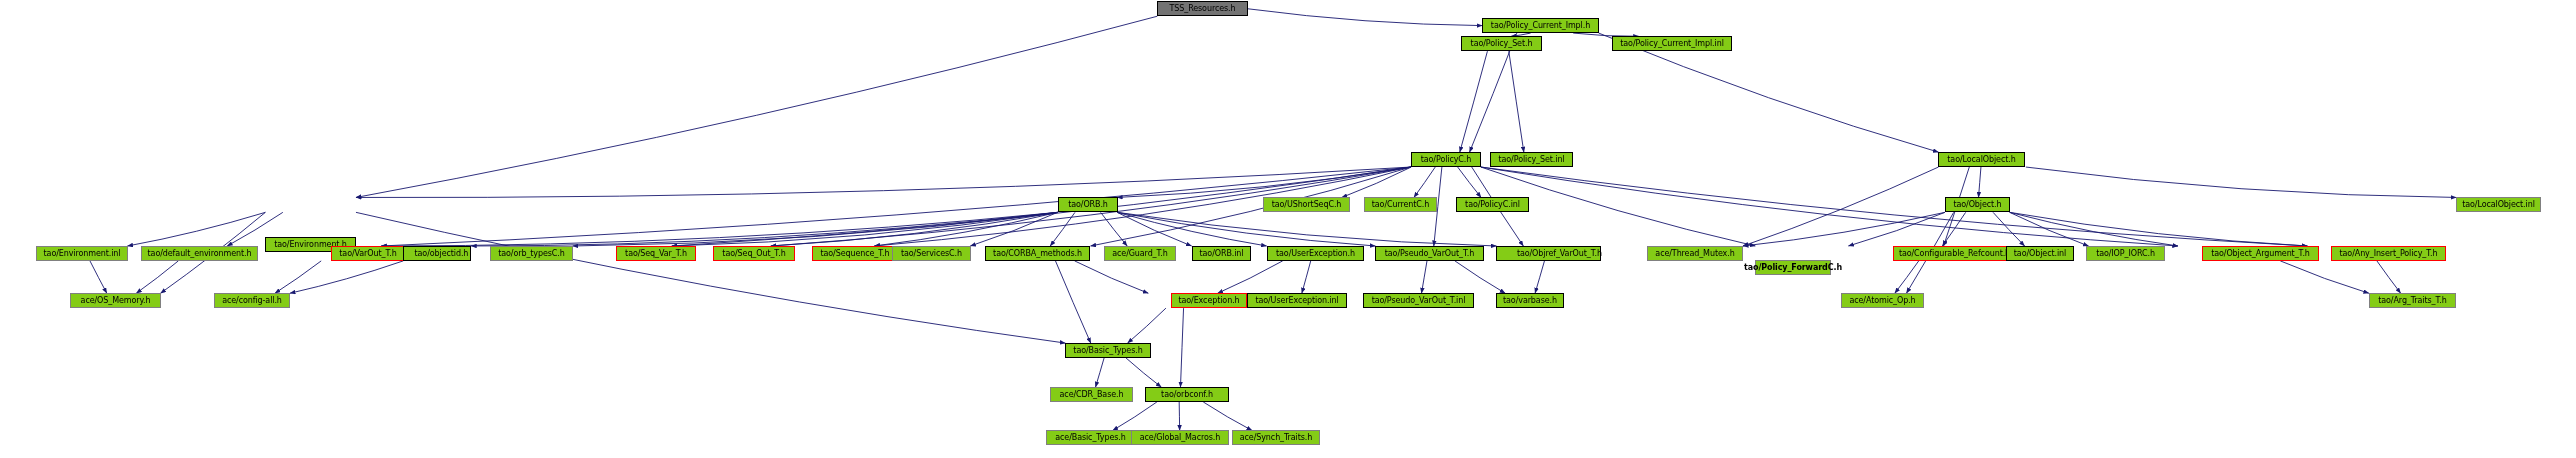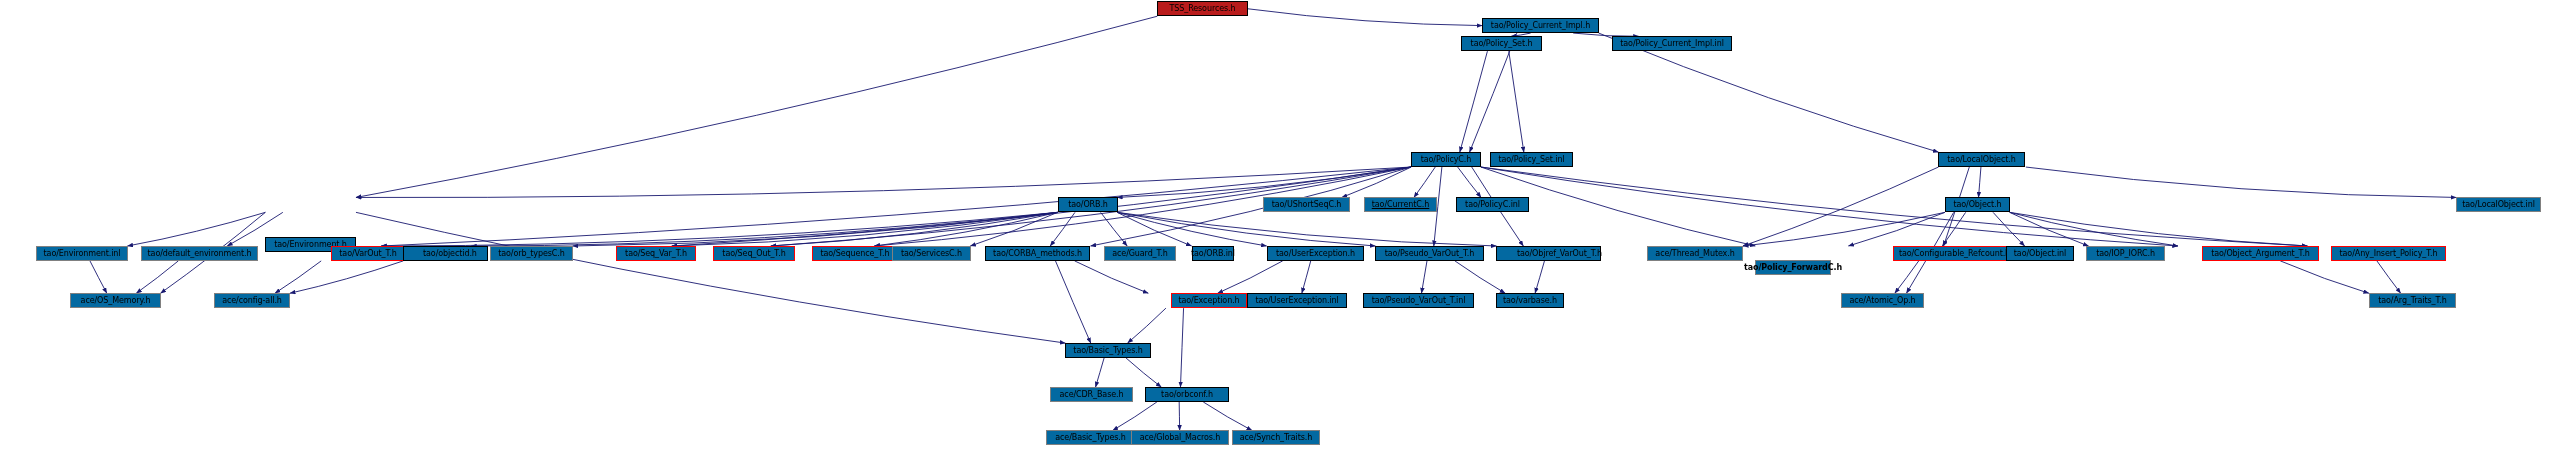--- a/index.html
+++ b/index.html
@@ -1,25 +1,25 @@
 <!DOCTYPE html>
 <html style="font-size:10.4px"><head>
 <meta charset="utf-8">
 <style>
   html,body{margin:0;padding:0;background:#ffffff;}
   #graph{position:relative;width:2576px;height:459px;
          font-family:"DejaVu Sans","Liberation Sans",sans-serif;
          background:#ffffff;overflow:hidden;}
   .node{position:absolute;box-sizing:border-box;display:flex;align-items:center;
-        justify-content:center;white-space:nowrap;background:#0369a1;
+        justify-content:center;white-space:nowrap;background:#84cc16;
         border:0.6px solid #808080;height:15px;font-size:8px;color:#000000;
         letter-spacing:-0.1px;z-index:5;padding:0 3.2px;}
   .node.black{border-color:#000000;}
   .node.red{border-color:#ff0000;margin-left:24px;}
-  .node.root{background:#b91c1c;border-color:#000000;}
+  .node.root{background:#737373;border-color:#000000;}
   .node span{pointer-events:none;}
   svg.edges{position:absolute;left:0;top:0;width:2576px;height:459px;z-index:1;}
 </style>
 </head>
 <body>
 
 <div id="graph">
   <svg class="edges" viewBox="0 0 3980 709">
     <defs>
       <marker id="ah" markerWidth="9" markerHeight="7" refX="8.5" refY="3.5" orient="auto" markerUnits="userSpaceOnUse">
@@ -126,42 +126,42 @@
       </div>
       <div class="node black" style="left: 265px; top: 197px; width: 91px; margin-top: 40px;">
         <span>tao/Environment.h</span>
       </div>
       <div class="node black" style="left: 1058px; top: 197px; width: 60px;">
         <span>tao/ORB.h</span>
       </div>
       <div class="node gray" style="left: 1263px; top: 197px; width: 87px;">
         <span>tao/UShortSeqC.h</span>
       </div>
-      <div class="node gray" style="left: 1364px; top: 197px; width: 73px; text-decoration: underline;">
+      <div class="node gray" style="left: 1364px; top: 197px; width: 73px;">
         <span>tao/CurrentC.h</span>
       </div>
       <div class="node black" style="left: 1456px; top: 197px; width: 73px;">
         <span>tao/PolicyC.inl</span>
       </div>
       <div class="node black" style="left: 1945px; top: 197px; width: 65px;">
         <span>tao/Object.h</span>
       </div>
       <div class="node gray" style="left: 2456px; top: 197px; width: 85px;">
         <span>tao/LocalObject.inl</span>
       </div>
       <div class="node gray" style="left: 36px; top: 246px; width: 92px; justify-content: center;">
         <span>tao/Environment.inl</span>
       </div>
       <div class="node gray" style="left: 141px; top: 246px; width: 117px;">
         <span>tao/default_environment.h</span>
       </div>
       <div class="node red" style="left: 307px; top: 246px; width: 74px;">
         <span>tao/VarOut_T.h</span>
       </div>
-      <div class="node black" style="left: 403px; top: 246px; width: 85px; padding-left: 12px;">
+      <div class="node black" style="left: 403px; top: 246px; width: 68px; padding-left: 12px;">
         <span>tao/objectid.h</span>
       </div>
       <div class="node gray" style="left: 490px; top: 246px; width: 83px;">
         <span>tao/orb_typesC.h</span>
       </div>
       <div class="node red" style="left: 592px; top: 246px; width: 80px;">
         <span>tao/Seq_Var_T.h</span>
       </div>
       <div class="node red" style="left: 689px; top: 246px; width: 82px;">
         <span>tao/Seq_Out_T.h</span>
@@ -171,21 +171,21 @@
       </div>
       <div class="node gray" style="left: 892px; top: 246px; width: 79px;">
         <span>tao/ServicesC.h</span>
       </div>
       <div class="node black" style="left: 985px; top: 246px; width: 105px;">
         <span>tao/CORBA_methods.h</span>
       </div>
       <div class="node gray" style="left: 1104px; top: 246px; width: 72px;">
         <span>ace/Guard_T.h</span>
       </div>
-      <div class="node black" style="left: 1192px; top: 246px; width: 42px;">
+      <div class="node black" style="left: 1192px; top: 246px; width: 59px;">
         <span>tao/ORB.inl</span>
       </div>
       <div class="node black" style="left: 1267px; top: 246px; width: 97px;">
         <span>tao/UserException.h</span>
       </div>
       <div class="node black" style="left: 1375px; top: 246px; width: 109px;">
         <span>tao/Pseudo_VarOut_T.h</span>
       </div>
       <div class="node black" style="left: 1496px; top: 246px; width: 105px; padding-left: 25px;">
         <span>tao/Objref_VarOut_T.h</span>

